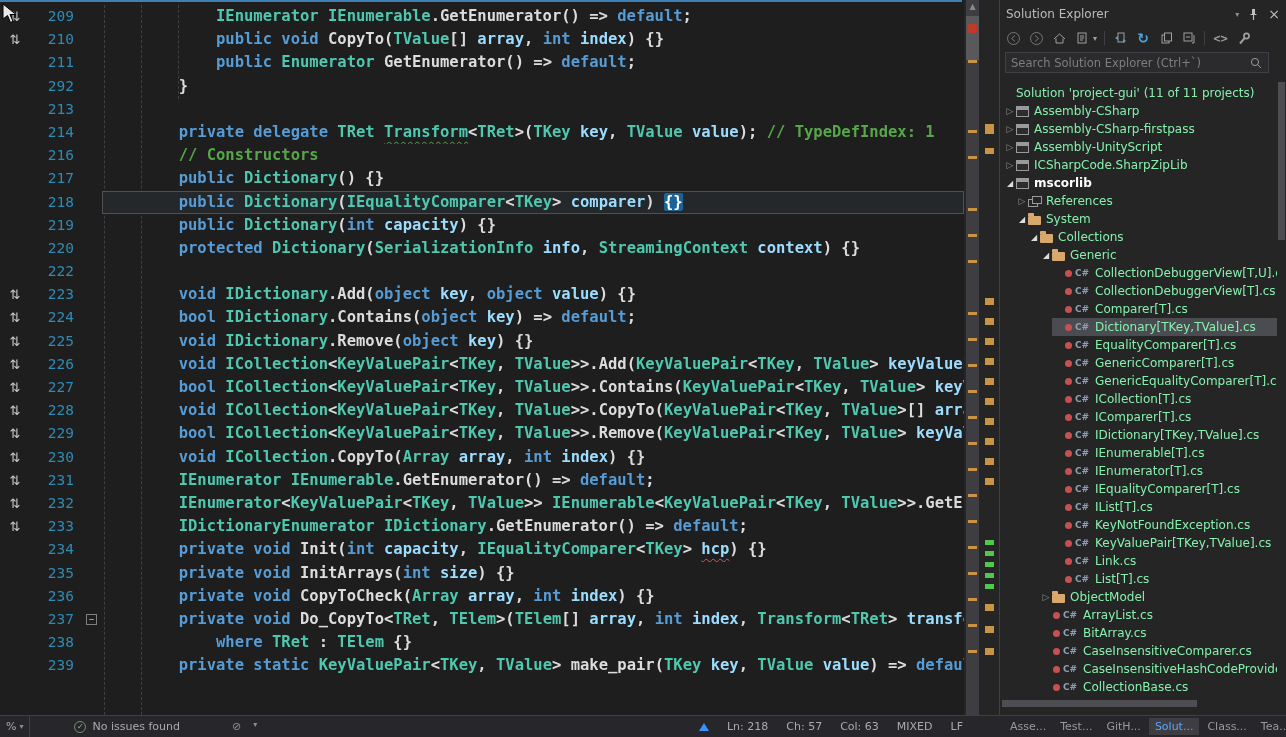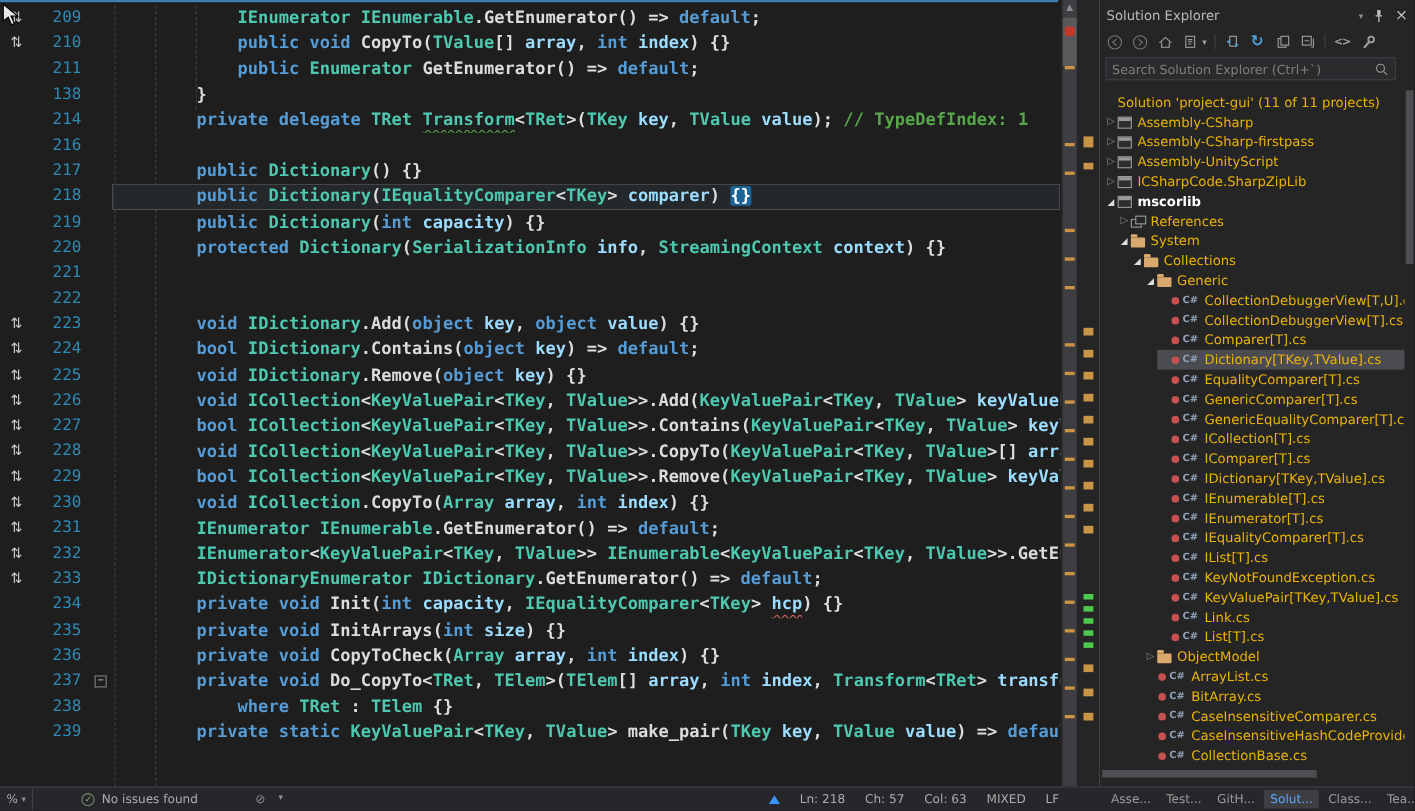--- a/index.html
+++ b/index.html
@@ -70,21 +70,21 @@
   .file-dot { width:7px; height:7px; border-radius:50%; background:var(--fileDot); flex:none; margin:0 3px 0 1px; }
   .tree-icon { flex:none; margin-right:5px; }
   .icon-project { width:13px; height:11px; border:1px solid #9A9A9A; background:#2D2D30; position:relative; }
   .icon-project::before { content:''; position:absolute; left:0; top:0; right:0; height:3px; background:#9A9A9A; }
   .icon-references { width:13px; height:11px; position:relative; }
   .icon-references::before { content:''; position:absolute; left:0; top:3px; width:8px; height:6px; border:1px solid #9A9A9A; }
   .icon-references::after { content:''; position:absolute; left:4px; top:0; width:8px; height:6px; border:1px solid #9A9A9A; background:#252526; }
   .icon-folder { width:13px; height:9px; background:var(--folder); border-radius:1px; position:relative; margin-top:3px; }
   .icon-folder::before { content:''; position:absolute; top:-3px; left:0; width:6px; height:3px; background:var(--folder); border-radius:1px 1px 0 0; }
   .icon-cs { width:15px; font-size:9px; font-weight:bold; color:#8FA0B5; line-height:11px; }
-  .tree-label { white-space:nowrap; overflow:hidden; color:#eab308; }
+  .tree-label { white-space:nowrap; overflow:hidden; color:#86efac; }
   .tree-label.bold { font-weight:bold; color:#FFFFFF; }
   .se-vscroll { position:absolute; right:0; top:80px; bottom:18px; width:9px; }
   .se-vscroll .thumb { position:absolute; left:1px; top:2px; width:7px; height:158px; background:#4D4D52; }
   .se-hscroll { position:absolute; left:2px; right:11px; bottom:7px; height:9px; }
   .se-hscroll .thumb { position:absolute; left:0; top:1px; width:195px; height:7px; background:#4D4D52; }
 
   
   .bottombar { position:absolute; left:0; top:715px; width:1286px; height:22px; background:#27272B;
     border-top:1px solid #3F3F46; display:flex; align-items:stretch; font-size:11px; color:#ABABAB; }
   .status-left { width:999px; flex:none; display:flex; align-items:center; }
@@ -109,28 +109,28 @@
 
   <div class="editor">
     <div class="editor-accent"></div>
     <div class="code-lines">
       <div class="guide guide-1"></div>
       <div class="guide guide-2"></div>
       <div class="guide guide-3"></div>
     <div class="code-row"><span class="g-col">⇅</span><span class="ln-col">209</span><span class="fold-col"></span><div class="code-wrap"><span class="codeline"><span class="tk-d">            </span><span class="tk-t">IEnumerator</span><span class="tk-d"> </span><span class="tk-t">IEnumerable</span><span class="tk-d">.GetEnumerator() =&gt; </span><span class="tk-k">default</span><span class="tk-d">;</span></span></div></div>
         <div class="code-row"><span class="g-col">⇅</span><span class="ln-col">210</span><span class="fold-col"></span><div class="code-wrap"><span class="codeline"><span class="tk-d">            </span><span class="tk-k">public</span><span class="tk-d"> </span><span class="tk-k">void</span><span class="tk-d"> CopyTo(</span><span class="tk-t">TValue</span><span class="tk-d">[] </span><span class="tk-p">array</span><span class="tk-d">, </span><span class="tk-k">int</span><span class="tk-d"> </span><span class="tk-p">index</span><span class="tk-d">) {}</span></span></div></div>
         <div class="code-row"><span class="g-col"></span><span class="ln-col">211</span><span class="fold-col"></span><div class="code-wrap"><span class="codeline"><span class="tk-d">            </span><span class="tk-k">public</span><span class="tk-d"> </span><span class="tk-t">Enumerator</span><span class="tk-d"> GetEnumerator() =&gt; </span><span class="tk-k">default</span><span class="tk-d">;</span></span></div></div>
-        <div class="code-row"><span class="g-col"></span><span class="ln-col">138</span><span class="fold-col"></span><div class="code-wrap"><span class="codeline"><span class="tk-d">        }</span></span></div></div>
+        <div class="code-row"><span class="g-col"></span><span class="ln-col">292</span><span class="fold-col"></span><div class="code-wrap"><span class="codeline"><span class="tk-d">        }</span></span></div></div>
+        <div class="code-row"><span class="g-col"></span><span class="ln-col">213</span><span class="fold-col"></span><div class="code-wrap"><span class="codeline"></span></div></div>
         <div class="code-row"><span class="g-col"></span><span class="ln-col">214</span><span class="fold-col"></span><div class="code-wrap"><span class="codeline"><span class="tk-d">        </span><span class="tk-k">private</span><span class="tk-d"> </span><span class="tk-k">delegate</span><span class="tk-d"> </span><span class="tk-t">TRet</span><span class="tk-d"> </span><span class="tk-tsq">Transform</span><span class="tk-d">&lt;</span><span class="tk-t">TRet</span><span class="tk-d">&gt;(</span><span class="tk-t">TKey</span><span class="tk-d"> </span><span class="tk-p">key</span><span class="tk-d">, </span><span class="tk-t">TValue</span><span class="tk-d"> </span><span class="tk-p">value</span><span class="tk-d">); </span><span class="tk-c">// TypeDefIndex: 1</span></span></div></div>
-        <div class="code-row"><span class="g-col"></span><span class="ln-col">216</span><span class="fold-col"></span></div>
+        <div class="code-row"><span class="g-col"></span><span class="ln-col">216</span><span class="fold-col"></span><div class="code-wrap"><span class="codeline"><span class="tk-d">        </span><span class="tk-c">// Constructors</span></span></div></div>
         <div class="code-row"><span class="g-col"></span><span class="ln-col">217</span><span class="fold-col"></span><div class="code-wrap"><span class="codeline"><span class="tk-d">        </span><span class="tk-k">public</span><span class="tk-d"> </span><span class="tk-t">Dictionary</span><span class="tk-d">() {}</span></span></div></div>
         <div class="code-row current"><span class="g-col"></span><span class="ln-col">218</span><span class="fold-col"></span><div class="code-wrap"><span class="codeline"><span class="tk-d">        </span><span class="tk-k">public</span><span class="tk-d"> </span><span class="tk-t">Dictionary</span><span class="tk-d">(</span><span class="tk-t">IEqualityComparer</span><span class="tk-d">&lt;</span><span class="tk-t">TKey</span><span class="tk-d">&gt; </span><span class="tk-p">comparer</span><span class="tk-d">) </span><span class="tk-sel">{}</span></span></div></div>
         <div class="code-row"><span class="g-col"></span><span class="ln-col">219</span><span class="fold-col"></span><div class="code-wrap"><span class="codeline"><span class="tk-d">        </span><span class="tk-k">public</span><span class="tk-d"> </span><span class="tk-t">Dictionary</span><span class="tk-d">(</span><span class="tk-k">int</span><span class="tk-d"> </span><span class="tk-p">capacity</span><span class="tk-d">) {}</span></span></div></div>
         <div class="code-row"><span class="g-col"></span><span class="ln-col">220</span><span class="fold-col"></span><div class="code-wrap"><span class="codeline"><span class="tk-d">        </span><span class="tk-k">protected</span><span class="tk-d"> </span><span class="tk-t">Dictionary</span><span class="tk-d">(</span><span class="tk-t">SerializationInfo</span><span class="tk-d"> </span><span class="tk-p">info</span><span class="tk-d">, </span><span class="tk-t">StreamingContext</span><span class="tk-d"> </span><span class="tk-p">context</span><span class="tk-d">) {}</span></span></div></div>
-        <div class="code-row"><span class="g-col"></span><span class="ln-col">221</span><span class="fold-col"></span><div class="code-wrap"><span class="codeline"></span></div></div>
         <div class="code-row"><span class="g-col"></span><span class="ln-col">222</span><span class="fold-col"></span></div>
         <div class="code-row"><span class="g-col">⇅</span><span class="ln-col">223</span><span class="fold-col"></span><div class="code-wrap"><span class="codeline"><span class="tk-d">        </span><span class="tk-k">void</span><span class="tk-d"> </span><span class="tk-t">IDictionary</span><span class="tk-d">.Add(</span><span class="tk-k">object</span><span class="tk-d"> </span><span class="tk-p">key</span><span class="tk-d">, </span><span class="tk-k">object</span><span class="tk-d"> </span><span class="tk-p">value</span><span class="tk-d">) {}</span></span></div></div>
         <div class="code-row"><span class="g-col">⇅</span><span class="ln-col">224</span><span class="fold-col"></span><div class="code-wrap"><span class="codeline"><span class="tk-d">        </span><span class="tk-k">bool</span><span class="tk-d"> </span><span class="tk-t">IDictionary</span><span class="tk-d">.Contains(</span><span class="tk-k">object</span><span class="tk-d"> </span><span class="tk-p">key</span><span class="tk-d">) =&gt; </span><span class="tk-k">default</span><span class="tk-d">;</span></span></div></div>
         <div class="code-row"><span class="g-col">⇅</span><span class="ln-col">225</span><span class="fold-col"></span><div class="code-wrap"><span class="codeline"><span class="tk-d">        </span><span class="tk-k">void</span><span class="tk-d"> </span><span class="tk-t">IDictionary</span><span class="tk-d">.Remove(</span><span class="tk-k">object</span><span class="tk-d"> </span><span class="tk-p">key</span><span class="tk-d">) {}</span></span></div></div>
         <div class="code-row"><span class="g-col">⇅</span><span class="ln-col">226</span><span class="fold-col"></span><div class="code-wrap"><span class="codeline"><span class="tk-d">        </span><span class="tk-k">void</span><span class="tk-d"> </span><span class="tk-t">ICollection</span><span class="tk-d">&lt;</span><span class="tk-t">KeyValuePair</span><span class="tk-d">&lt;</span><span class="tk-t">TKey</span><span class="tk-d">, </span><span class="tk-t">TValue</span><span class="tk-d">&gt;&gt;.Add(</span><span class="tk-t">KeyValuePair</span><span class="tk-d">&lt;</span><span class="tk-t">TKey</span><span class="tk-d">, </span><span class="tk-t">TValue</span><span class="tk-d">&gt; </span><span class="tk-p">keyValuePair</span></span></div></div>
         <div class="code-row"><span class="g-col">⇅</span><span class="ln-col">227</span><span class="fold-col"></span><div class="code-wrap"><span class="codeline"><span class="tk-d">        </span><span class="tk-k">bool</span><span class="tk-d"> </span><span class="tk-t">ICollection</span><span class="tk-d">&lt;</span><span class="tk-t">KeyValuePair</span><span class="tk-d">&lt;</span><span class="tk-t">TKey</span><span class="tk-d">, </span><span class="tk-t">TValue</span><span class="tk-d">&gt;&gt;.Contains(</span><span class="tk-t">KeyValuePair</span><span class="tk-d">&lt;</span><span class="tk-t">TKey</span><span class="tk-d">, </span><span class="tk-t">TValue</span><span class="tk-d">&gt; </span><span class="tk-p">keyValuePair</span></span></div></div>
         <div class="code-row"><span class="g-col">⇅</span><span class="ln-col">228</span><span class="fold-col"></span><div class="code-wrap"><span class="codeline"><span class="tk-d">        </span><span class="tk-k">void</span><span class="tk-d"> </span><span class="tk-t">ICollection</span><span class="tk-d">&lt;</span><span class="tk-t">KeyValuePair</span><span class="tk-d">&lt;</span><span class="tk-t">TKey</span><span class="tk-d">, </span><span class="tk-t">TValue</span><span class="tk-d">&gt;&gt;.CopyTo(</span><span class="tk-t">KeyValuePair</span><span class="tk-d">&lt;</span><span class="tk-t">TKey</span><span class="tk-d">, </span><span class="tk-t">TValue</span><span class="tk-d">&gt;[] </span><span class="tk-p">array</span></span></div></div>
         <div class="code-row"><span class="g-col">⇅</span><span class="ln-col">229</span><span class="fold-col"></span><div class="code-wrap"><span class="codeline"><span class="tk-d">        </span><span class="tk-k">bool</span><span class="tk-d"> </span><span class="tk-t">ICollection</span><span class="tk-d">&lt;</span><span class="tk-t">KeyValuePair</span><span class="tk-d">&lt;</span><span class="tk-t">TKey</span><span class="tk-d">, </span><span class="tk-t">TValue</span><span class="tk-d">&gt;&gt;.Remove(</span><span class="tk-t">KeyValuePair</span><span class="tk-d">&lt;</span><span class="tk-t">TKey</span><span class="tk-d">, </span><span class="tk-t">TValue</span><span class="tk-d">&gt; </span><span class="tk-p">keyValuePair</span></span></div></div>
         <div class="code-row"><span class="g-col">⇅</span><span class="ln-col">230</span><span class="fold-col"></span><div class="code-wrap"><span class="codeline"><span class="tk-d">        </span><span class="tk-k">void</span><span class="tk-d"> </span><span class="tk-t">ICollection</span><span class="tk-d">.CopyTo(</span><span class="tk-t">Array</span><span class="tk-d"> </span><span class="tk-p">array</span><span class="tk-d">, </span><span class="tk-k">int</span><span class="tk-d"> </span><span class="tk-p">index</span><span class="tk-d">) {}</span></span></div></div>
         <div class="code-row"><span class="g-col">⇅</span><span class="ln-col">231</span><span class="fold-col"></span><div class="code-wrap"><span class="codeline"><span class="tk-d">        </span><span class="tk-t">IEnumerator</span><span class="tk-d"> </span><span class="tk-t">IEnumerable</span><span class="tk-d">.GetEnumerator() =&gt; </span><span class="tk-k">default</span><span class="tk-d">;</span></span></div></div>

